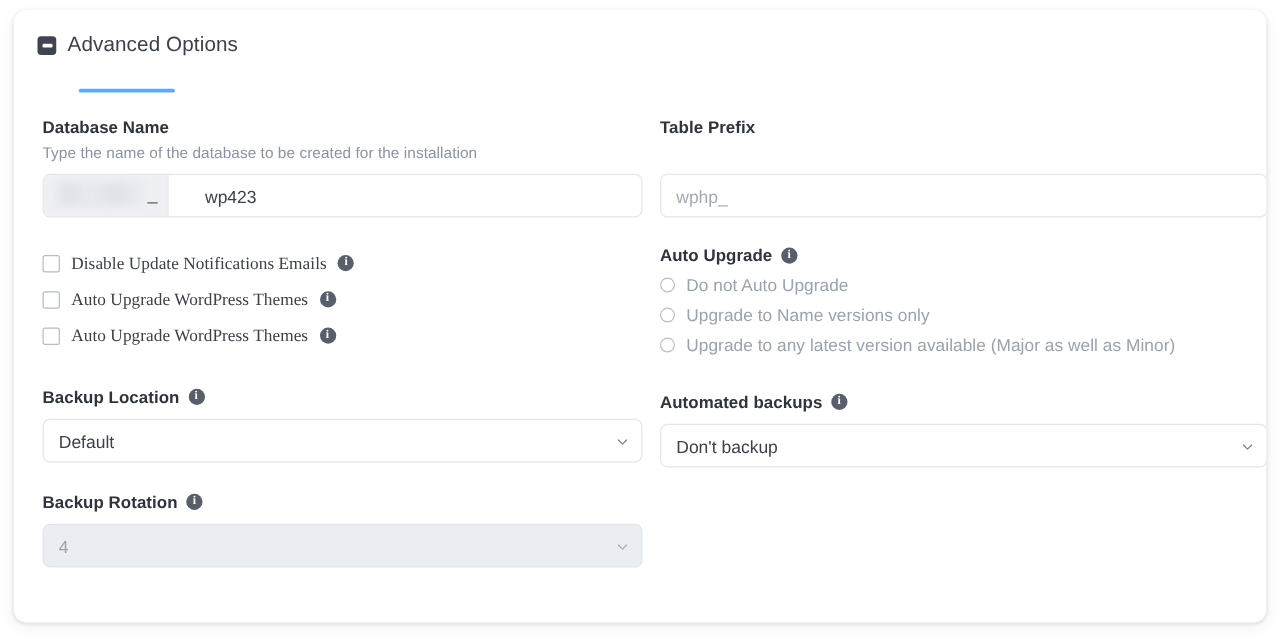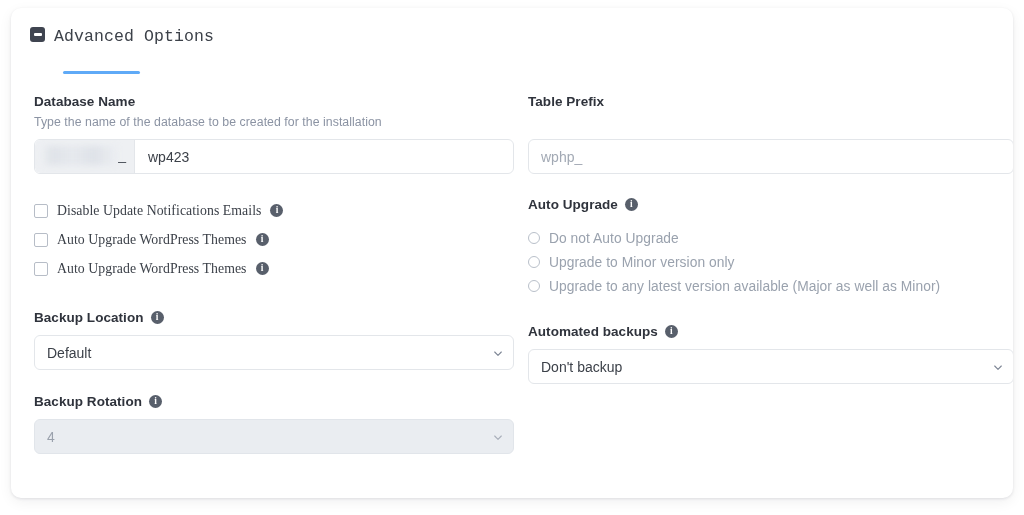--- a/index.html
+++ b/index.html
@@ -18,21 +18,21 @@
     background: #ffffff;
     border-radius: 10px;
     box-shadow: 0 1px 3px rgba(16,24,40,0.10), 0 4px 14px rgba(16,24,40,0.06);
     overflow: hidden;
   }
 
   
   .panel-header {
     position: absolute;
     left: 19px; top: 19px;
-    display: flex; align-items: flex-start; gap: 9px; font-family: Liberation Mono, monospace;
+    display: flex; align-items: center; gap: 9px;
   }
   .collapse-icon {
     width: 15px; height: 15px;
     background: #3f4450;
     border-radius: 3px;
     display: flex; align-items: center; justify-content: center;
     flex: none;
   }
   .collapse-icon i {
     display: block;
@@ -122,21 +122,21 @@
         rgba(236,238,242,1) 100%);
     filter: blur(3px);
   }
   .prefix-underscore {
     position: relative;
     font-size: 14px;
     color: #4a4f58;
     line-height: 1;
     padding-bottom: 4px;
   }
-  .input-value { padding-left: 13px; font-size: 14px; color: #3c4149; }
+  .input-value { padding-left: 29px; font-size: 14px; color: #3c4149; }
   .input-value.placeholder { color: #a2a9b4; }
 
   
   .select-box {
     margin-top: 10px;
     position: relative;
     width: 100%; height: 35px;
     border: 1px solid #e3e6ea;
     border-radius: 6px;
     background: #fff;
@@ -171,21 +171,21 @@
     background: #fff;
   }
   .check-label {
     font-size: 13.8px;
     color: #3c4149;
     letter-spacing: .05px;
     font-family: Liberation Serif, serif;
   }
 
   
-  .radio-group { margin-top: 14px; }
+  .radio-group { margin-top: 4px; }
   .radio-row {
     display: flex; align-items: center; gap: 9px;
     height: 24px;
   }
   .radio {
     width: 12px; height: 12px; flex: none;
     border: 1.5px solid #b9c0ca;
     border-radius: 50%;
     background: #fff;
   }
@@ -294,21 +294,21 @@
         <span>Auto Upgrade</span>
         <i class="info-icon">i</i>
       </div>
       <div class="radio-group">
         <div class="radio-row">
           <span class="radio"></span>
           <span class="radio-label">Do not Auto Upgrade</span>
         </div>
         <div class="radio-row">
           <span class="radio"></span>
-          <span class="radio-label">Upgrade to Minor version only</span>
+          <span class="radio-label">Upgrade to Name versions only</span>
         </div>
         <div class="radio-row">
           <span class="radio"></span>
           <span class="radio-label">Upgrade to any latest version available (Major as well as Minor)</span>
         </div>
       </div>
     </div>
 
     <div style="margin-top:26px">
       <div class="field-label">

